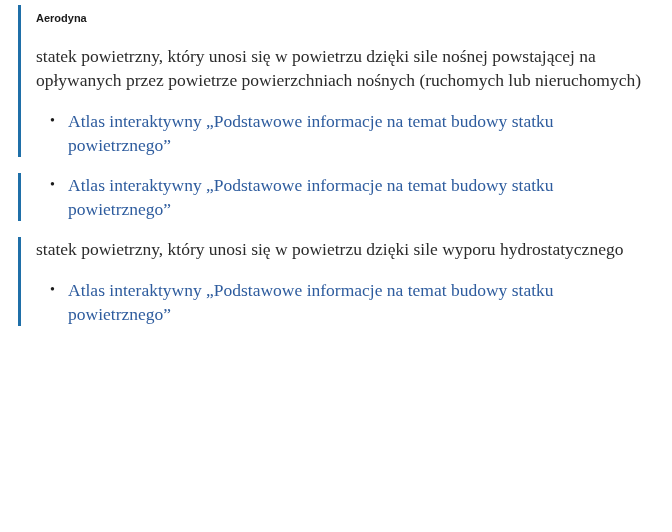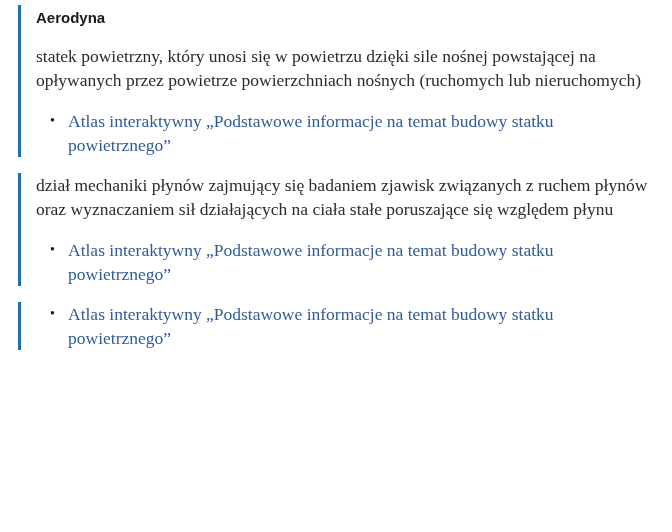--- a/index.html
+++ b/index.html
@@ -17,21 +17,21 @@
     .entry {
       position: relative;
       margin-left: 18px;
       border-left: 3px solid #1f6fa8;
       padding-left: 15px;
       margin-bottom: 16px;
     }
     .term {
       font-family: "Liberation Sans", "DejaVu Sans", sans-serif;
       font-weight: bold;
-      font-size: 15px;
+      font-size: 11px;
       color: #1a1a1a;
       line-height: 20px;
       padding-top: 3px;
       margin: 0 0 16px 0;
     }
     .definition {
       font-family: "Liberation Serif", "DejaVu Serif", serif;
       font-size: 17.5px;
       line-height: 24px;
       color: #2b2b2b;
@@ -75,30 +75,30 @@
     <p class="definition">statek powietrzny, który unosi się w powietrzu dzięki sile nośnej powstającej na opływanych przez powietrze powierzchniach nośnych (ruchomych lub nieruchomych)</p>
     <ul class="links">
       <li>
         <span class="bullet">•</span>
         <a>Atlas interaktywny „Podstawowe informacje na temat budowy statku powietrznego”</a>
       </li>
     </ul>
   </div>
 
   <div class="entry">
-    <p class="definition">dział mechaniki płynów zajmujący się badaniem zjawisk związanych z ruchem płynów oraz wyznaczaniem sił działających na ciała stałe poruszające się względem płynu</p>
     <ul class="links">
       <li>
         <span class="bullet">•</span>
         <a>Atlas interaktywny „Podstawowe informacje na temat budowy statku powietrznego”</a>
       </li>
     </ul>
   </div>
 
   <div class="entry">
+    <p class="definition">statek powietrzny, który unosi się w powietrzu dzięki sile wyporu hydrostatycznego</p>
     <ul class="links">
       <li>
         <span class="bullet">•</span>
         <a>Atlas interaktywny „Podstawowe informacje na temat budowy statku powietrznego”</a>
       </li>
     </ul>
   </div>
 
 </div>
 

